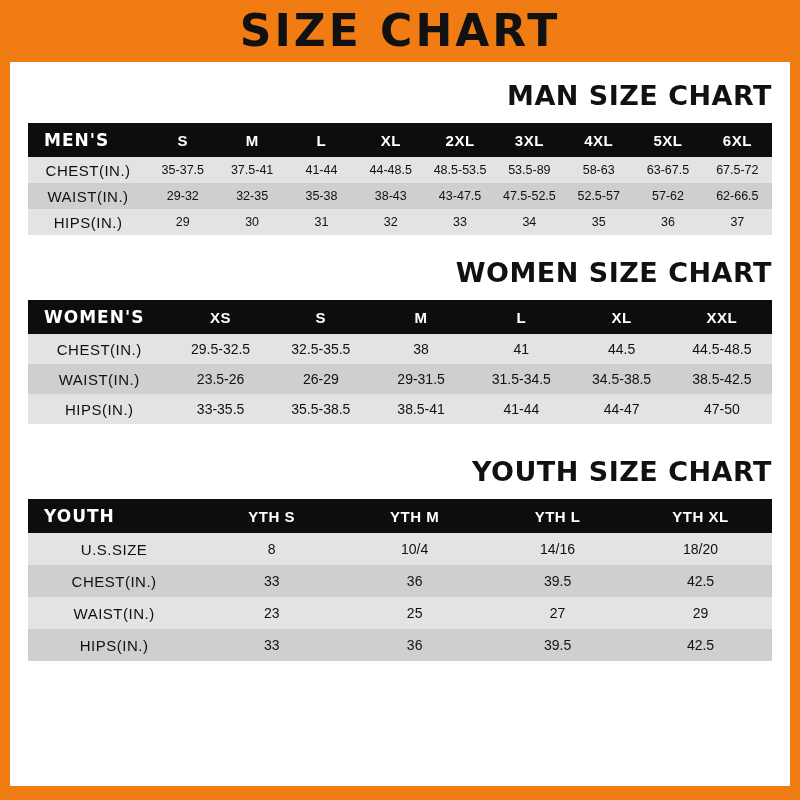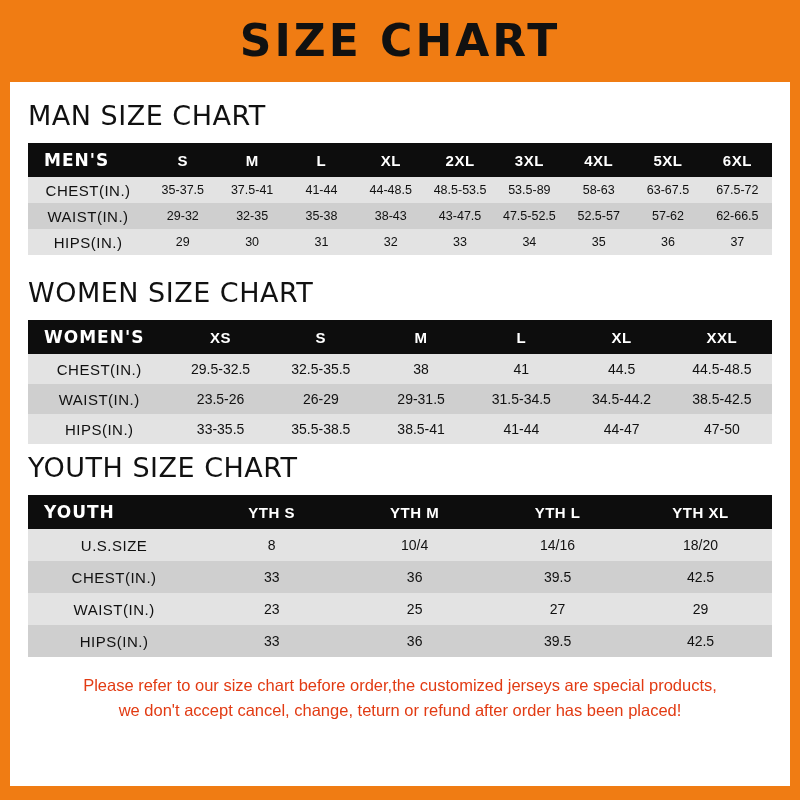--- a/index.html
+++ b/index.html
@@ -17,50 +17,50 @@
   .page {
     width: 800px;
     height: 800px;
     position: relative;
     background: #ffffff;
     box-sizing: border-box;
     border-left: 10px solid #f07c13;
     border-right: 10px solid #f07c13;
   }
   .top-banner {
-    height: 82px;
+    height: 62px;
     background: #f07c13;
     display: flex;
     align-items: center;
     justify-content: center;
     margin: 0 -10px;
   }
   .top-banner .title {
     font-family: "DejaVu Sans", sans-serif;
     font-weight: bold;
     font-size: 44px;
     letter-spacing: 3px;
     color: #111111;
     line-height: 1;
   }
   .content {
     padding: 0 18px;
     box-sizing: border-box;
   }
   .section-title {
-    text-align: left;
+    text-align: right;
     font-family: "DejaVu Sans", sans-serif;
-    font-weight: normal;
+    font-weight: bold;
     font-size: 27px;
     letter-spacing: 0.5px;
     color: #111111;
   }
   .t-man { margin: 18px 0 12px 0; }
   .t-women { margin: 22px 0 12px 0; }
-  .t-youth { margin: 8px 0 12px 0; }
+  .t-youth { margin: 32px 0 12px 0; }
 
   table.size-table {
     width: 100%;
     border-collapse: collapse;
     table-layout: fixed;
   }
   table.size-table th,
   table.size-table td {
     text-align: center;
     font-size: 13px;
@@ -211,21 +211,21 @@
           <td>41</td>
           <td>44.5</td>
           <td>44.5-48.5</td>
         </tr>
         <tr>
           <td class="rowlabel">WAIST(IN.)</td>
           <td>23.5-26</td>
           <td>26-29</td>
           <td>29-31.5</td>
           <td>31.5-34.5</td>
-          <td>34.5-44.2</td>
+          <td>34.5-38.5</td>
           <td>38.5-42.5</td>
         </tr>
         <tr>
           <td class="rowlabel">HIPS(IN.)</td>
           <td>33-35.5</td>
           <td>35.5-38.5</td>
           <td>38.5-41</td>
           <td>41-44</td>
           <td>44-47</td>
           <td>47-50</td>
@@ -270,21 +270,17 @@
         <tr>
           <td class="rowlabel">HIPS(IN.)</td>
           <td>33</td>
           <td>36</td>
           <td>39.5</td>
           <td>42.5</td>
         </tr>
       </tbody>
     </table>
 
-    <div class="footer-note">
-      <div>Please refer to our size chart before order,the customized jerseys are special products,</div>
-      <div>we don't accept cancel, change, teturn or refund after order has been placed!</div>
-    </div>
 
   </div>
 
   <div class="bottom-strip"></div>
 </div>
 
 </body></html>

